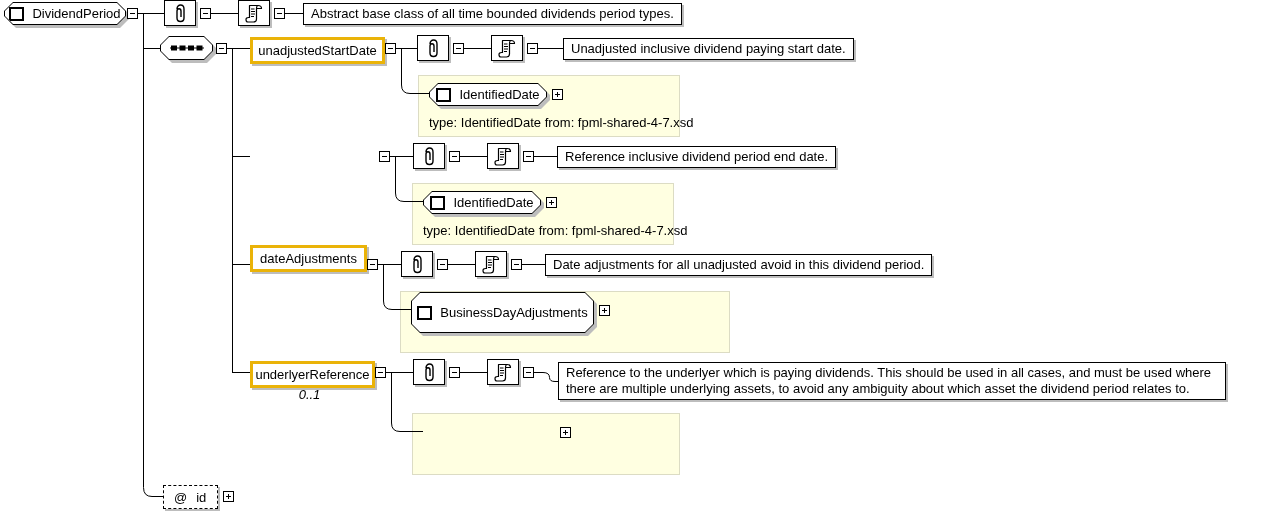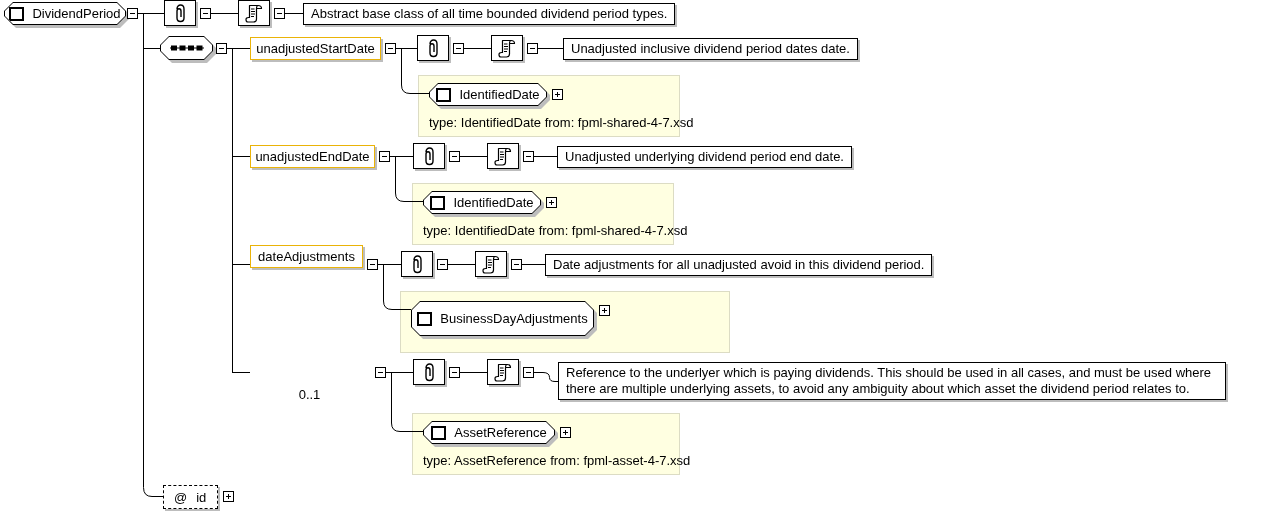--- a/index.html
+++ b/index.html
@@ -2,21 +2,21 @@
 <html><head>
 <meta charset="utf-8">
 <style>
   html,body{margin:0;padding:0;background:#fff;}
   #canvas{
     position:relative;width:1265px;height:512px;background:#fff;overflow:hidden;
     font-family:"Liberation Sans", sans-serif;font-size:13px;color:#000;
   }
   
   .elem-box{
-    position:absolute;height:21px;border:1px solid #eab308;background:#fff;
+    position:absolute;height:21px;border:3px solid #eab308;background:#fff;
     box-shadow:2px 2px 0 #bdbdbd;display:flex;align-items:center;justify-content:center;
     white-space:nowrap;z-index:3;
   }
   .doc-box{
     position:absolute;border:1px solid #000;background:#fff;box-shadow:2px 2px 0 #bdbdbd;
     padding:2px 7px;line-height:16px;white-space:nowrap;z-index:3;
   }
   .doc-box.wrap{white-space:normal;}
   .icon-box{
     position:absolute;width:30px;height:24px;border:1px solid #000;background:#fff;
@@ -41,21 +41,21 @@
   .toggle::before{content:"";position:absolute;left:2px;top:4px;width:5px;height:1px;background:#000;}
   .toggle.plus::after{content:"";position:absolute;left:4px;top:2px;width:1px;height:5px;background:#000;}
   
   .type-panel{position:absolute;background:#ffffe1;border:1px solid #dcdcc4;z-index:1;}
   .type-note{position:absolute;left:10px;top:39px;color:#000000;white-space:nowrap;}
   
   .attr-box{
     position:absolute;height:22px;border:1px dashed #000;background:#fff;
     box-shadow:2px 2px 0 #bdbdbd;display:flex;align-items:center;gap:9px;padding-left:10px;z-index:3;
   }
-  .card-label{position:absolute;text-align:center;z-index:3;}
+  .card-label{position:absolute;text-align:center;z-index:3;font-style:italic;}
   svg.connectors{position:absolute;left:0;top:0;z-index:2;}
 </style>
 </head>
 <body>
 
 <div id="canvas">
 
   <div class="type-panel" style="left:418px;top:75px;width:260px;height:60px">
     <div class="oct" style="left:10px;top:7px;width:118px;height:23px">
       <div class="oct-shadow"></div>
@@ -76,42 +76,33 @@
       <div class="oct-fill">
           <span class="ct-icon"></span>
           <span>IdentifiedDate</span>
         </div>
     </div>
     <span class="toggle plus" style="left:133px;top:13px"></span>
     <div class="type-note">type: IdentifiedDate from: fpml-shared-4-7.xsd</div>
   </div>
 
   <div class="type-panel" style="left:400px;top:291px;width:328px;height:60px">
-    <div class="oct" style="left:10px;top:9px;width:183px;height:35px">
+    <div class="oct" style="left:10px;top:0;width:183px;height:41px">
       <div class="oct-shadow"></div>
       <div class="oct-border"></div>
       <div class="oct-fill">
           <span class="ct-icon"></span>
           <span>BusinessDayAdjustments</span>
         </div>
     </div>
     <span class="toggle plus" style="left:198px;top:13px"></span>
   </div>
 
   <div class="type-panel" style="left:412px;top:413px;width:266px;height:60px">
-    <div class="oct" style="left:10px;top:7px;width:132px;height:23px">
-      <div class="oct-shadow"></div>
-      <div class="oct-border"></div>
-      <div class="oct-fill">
-          <span class="ct-icon"></span>
-          <span>AssetReference</span>
-        </div>
-    </div>
     <span class="toggle plus" style="left:147px;top:13px"></span>
-    <div class="type-note">type: AssetReference from: fpml-asset-4-7.xsd</div>
   </div>
 
   <svg class="connectors" width="1265" height="512">
     <path d="M138 13.5 H164 M211 13.5 H238 M285 13.5 H303
              M143.5 13.5 V482
              M143.5 48.5 H160
              M227 48.5 H250
              M232.5 48.5 V372.5
              M232.5 156.5 H250 M232.5 264.5 H250 M232.5 372.5 H250
              M396 48.5 H417 M464 48.5 H491 M538 48.5 H563
@@ -144,21 +135,21 @@
   <span class="toggle" style="left:200px;top:8px"></span>
 
   <div class="icon-box" style="left:238px;top:0px">
     <svg width="20" height="21" viewBox="0 0 20 21">
       <path d="M5.5 2.5 H14 C16 2.5 17.5 3.5 17.5 5.5 H12.5 V16 C12.5 18 11.5 19 9.5 19 H4 C2.5 19 2 18 2 16.5 C2 15.3 3 14.5 4.5 14.5 H5.5 V2.5 Z" fill="#fff" stroke="#000" stroke-width="1.2" stroke-linejoin="round"></path>
       <path d="M12.5 5.5 C12.5 3.5 13.3 2.5 14.2 2.5 M7 6 H10.5 M7 8.5 H11 M7 11 H11 M7 13.5 H10" fill="none" stroke="#000" stroke-width="1.1"></path>
     </svg>
   </div>
   <span class="toggle" style="left:274px;top:8px"></span>
 
-  <div class="doc-box" style="left:303px;top:3px">Abstract base class of all time bounded dividend period types.</div>
+  <div class="doc-box" style="left:303px;top:3px">Abstract base class of all time bounded dividends period types.</div>
 
   <div class="oct" style="left:160px;top:36px;width:53px;height:24px">
     <div class="oct-shadow"></div>
     <div class="oct-border"></div>
     <div class="oct-fill">
       <svg width="34" height="10" viewBox="0 0 34 10">
         <path d="M0 5 H34" stroke="#000" stroke-width="1"></path>
         <rect x="1" y="2.5" width="6" height="5" fill="#000"></rect>
         <rect x="9.5" y="2.5" width="6" height="5" fill="#000"></rect>
         <rect x="18" y="2.5" width="6" height="5" fill="#000"></rect>
@@ -176,56 +167,56 @@
     </svg>
   </div>
   <span class="toggle" style="left:453px;top:43px"></span>
   <div class="icon-box" style="left:491px;top:35px">
     <svg width="20" height="21" viewBox="0 0 20 21">
       <path d="M5.5 2.5 H14 C16 2.5 17.5 3.5 17.5 5.5 H12.5 V16 C12.5 18 11.5 19 9.5 19 H4 C2.5 19 2 18 2 16.5 C2 15.3 3 14.5 4.5 14.5 H5.5 V2.5 Z" fill="#fff" stroke="#000" stroke-width="1.2" stroke-linejoin="round"></path>
       <path d="M12.5 5.5 C12.5 3.5 13.3 2.5 14.2 2.5 M7 6 H10.5 M7 8.5 H11 M7 11 H11 M7 13.5 H10" fill="none" stroke="#000" stroke-width="1.1"></path>
     </svg>
   </div>
   <span class="toggle" style="left:527px;top:43px"></span>
-  <div class="doc-box" style="left:563px;top:38px">Unadjusted inclusive dividend period dates date.</div>
-
-  <div class="elem-box" style="left:250px;top:145px;width:123px">unadjustedEndDate</div>
+  <div class="doc-box" style="left:563px;top:38px">Unadjusted inclusive dividend paying start date.</div>
+
   <span class="toggle" style="left:379px;top:151px"></span>
   <div class="icon-box" style="left:413px;top:143px">
     <svg width="17" height="19" viewBox="0 0 17 19">
       <path d="M5 5 C5 2.2 6.8 1 8.5 1 C10.2 1 12 2.2 12 5 L12 14 C12 16 11 17.5 8.5 17.5 C6 17.5 5 16 5 14 L5 7 C5 5.7 5.8 4.7 7 4.7 C8.2 4.7 9 5.7 9 7 L9 13" fill="none" stroke="#000" stroke-width="1.4"></path>
     </svg>
   </div>
   <span class="toggle" style="left:449px;top:151px"></span>
   <div class="icon-box" style="left:487px;top:143px">
     <svg width="20" height="21" viewBox="0 0 20 21">
       <path d="M5.5 2.5 H14 C16 2.5 17.5 3.5 17.5 5.5 H12.5 V16 C12.5 18 11.5 19 9.5 19 H4 C2.5 19 2 18 2 16.5 C2 15.3 3 14.5 4.5 14.5 H5.5 V2.5 Z" fill="#fff" stroke="#000" stroke-width="1.2" stroke-linejoin="round"></path>
       <path d="M12.5 5.5 C12.5 3.5 13.3 2.5 14.2 2.5 M7 6 H10.5 M7 8.5 H11 M7 11 H11 M7 13.5 H10" fill="none" stroke="#000" stroke-width="1.1"></path>
     </svg>
   </div>
   <span class="toggle" style="left:523px;top:151px"></span>
-  <div class="doc-box" style="left:557px;top:146px">Unadjusted underlying dividend period end date.</div>
+  <div class="doc-box" style="left:557px;top:146px">Reference inclusive dividend period end date.</div>
 
   <div class="elem-box" style="left:250px;top:245px;width:111px">dateAdjustments</div>
   <span class="toggle" style="left:367px;top:259px"></span>
   <div class="icon-box" style="left:401px;top:251px">
     <svg width="17" height="19" viewBox="0 0 17 19">
       <path d="M5 5 C5 2.2 6.8 1 8.5 1 C10.2 1 12 2.2 12 5 L12 14 C12 16 11 17.5 8.5 17.5 C6 17.5 5 16 5 14 L5 7 C5 5.7 5.8 4.7 7 4.7 C8.2 4.7 9 5.7 9 7 L9 13" fill="none" stroke="#000" stroke-width="1.4"></path>
     </svg>
   </div>
   <span class="toggle" style="left:437px;top:259px"></span>
   <div class="icon-box" style="left:475px;top:251px">
     <svg width="20" height="21" viewBox="0 0 20 21">
       <path d="M5.5 2.5 H14 C16 2.5 17.5 3.5 17.5 5.5 H12.5 V16 C12.5 18 11.5 19 9.5 19 H4 C2.5 19 2 18 2 16.5 C2 15.3 3 14.5 4.5 14.5 H5.5 V2.5 Z" fill="#fff" stroke="#000" stroke-width="1.2" stroke-linejoin="round"></path>
       <path d="M12.5 5.5 C12.5 3.5 13.3 2.5 14.2 2.5 M7 6 H10.5 M7 8.5 H11 M7 11 H11 M7 13.5 H10" fill="none" stroke="#000" stroke-width="1.1"></path>
     </svg>
   </div>
   <span class="toggle" style="left:511px;top:259px"></span>
   <div class="doc-box" style="left:545px;top:254px">Date adjustments for all unadjusted avoid in this dividend period.</div>
 
+  <div class="elem-box" style="left:250px;top:361px;width:119px">underlyerReference</div>
   <div class="card-label" style="left:250px;top:387px;width:119px">0..1</div>
   <span class="toggle" style="left:375px;top:367px"></span>
   <div class="icon-box" style="left:413px;top:359px">
     <svg width="17" height="19" viewBox="0 0 17 19">
       <path d="M5 5 C5 2.2 6.8 1 8.5 1 C10.2 1 12 2.2 12 5 L12 14 C12 16 11 17.5 8.5 17.5 C6 17.5 5 16 5 14 L5 7 C5 5.7 5.8 4.7 7 4.7 C8.2 4.7 9 5.7 9 7 L9 13" fill="none" stroke="#000" stroke-width="1.4"></path>
     </svg>
   </div>
   <span class="toggle" style="left:449px;top:367px"></span>
   <div class="icon-box" style="left:487px;top:359px">
     <svg width="20" height="21" viewBox="0 0 20 21">

